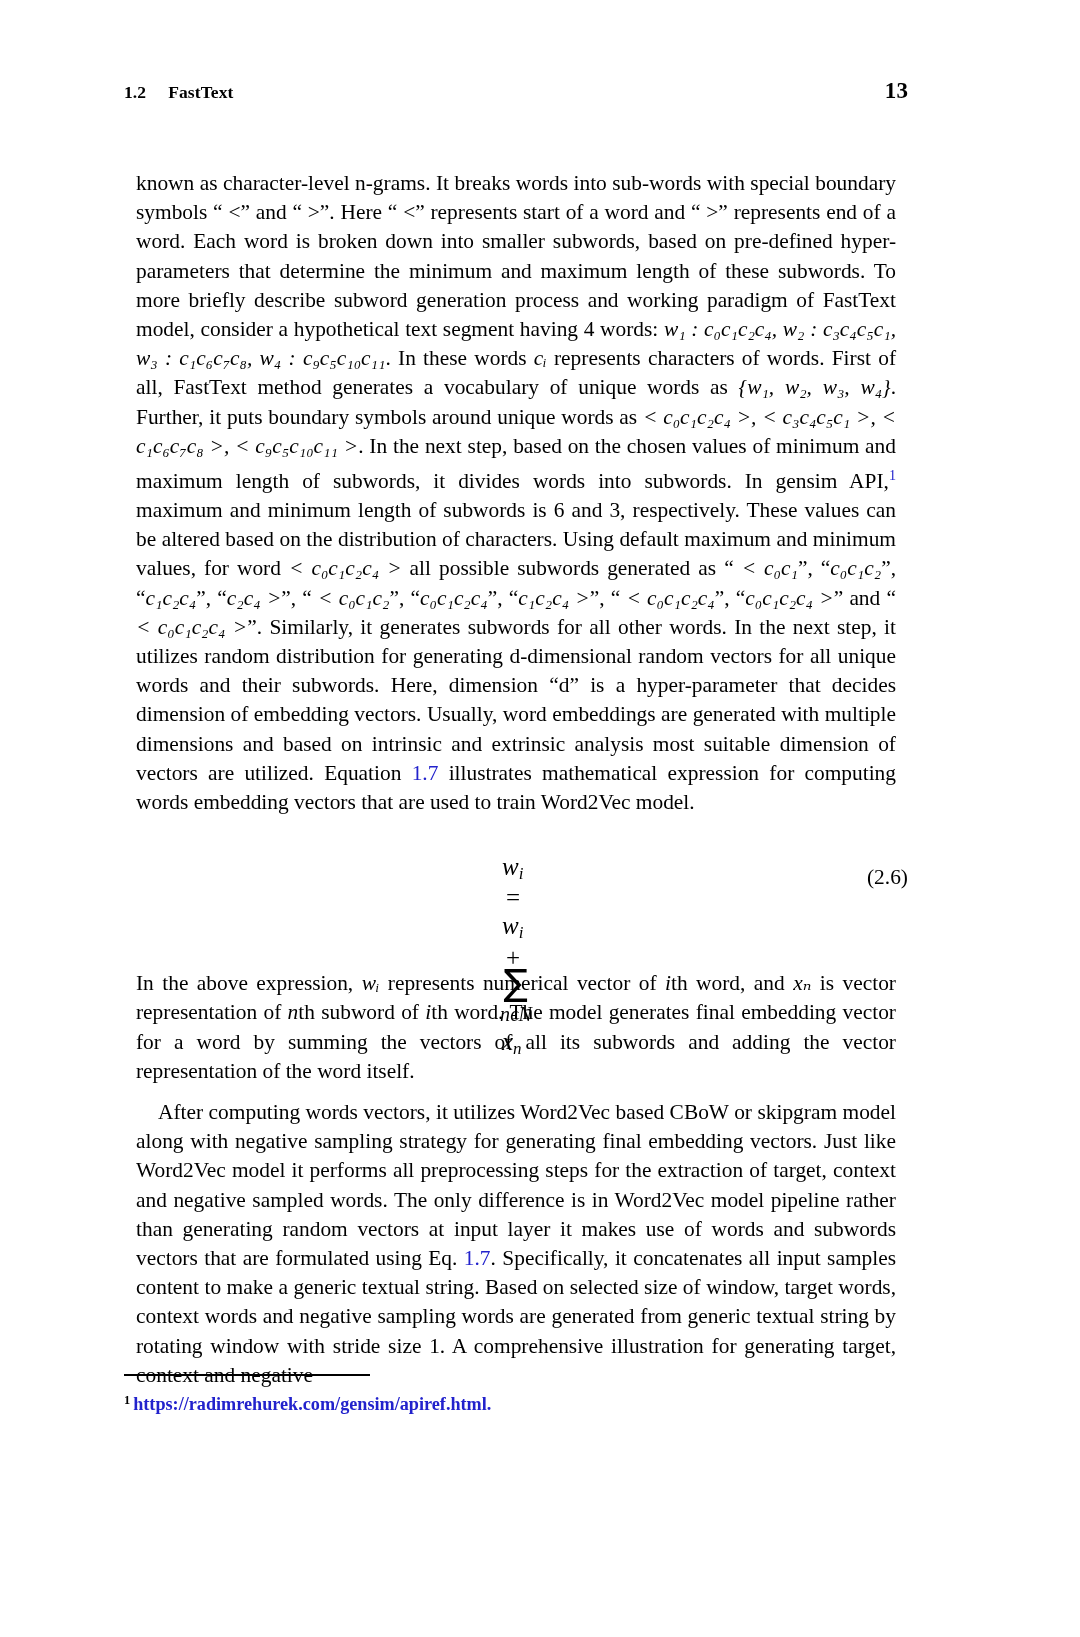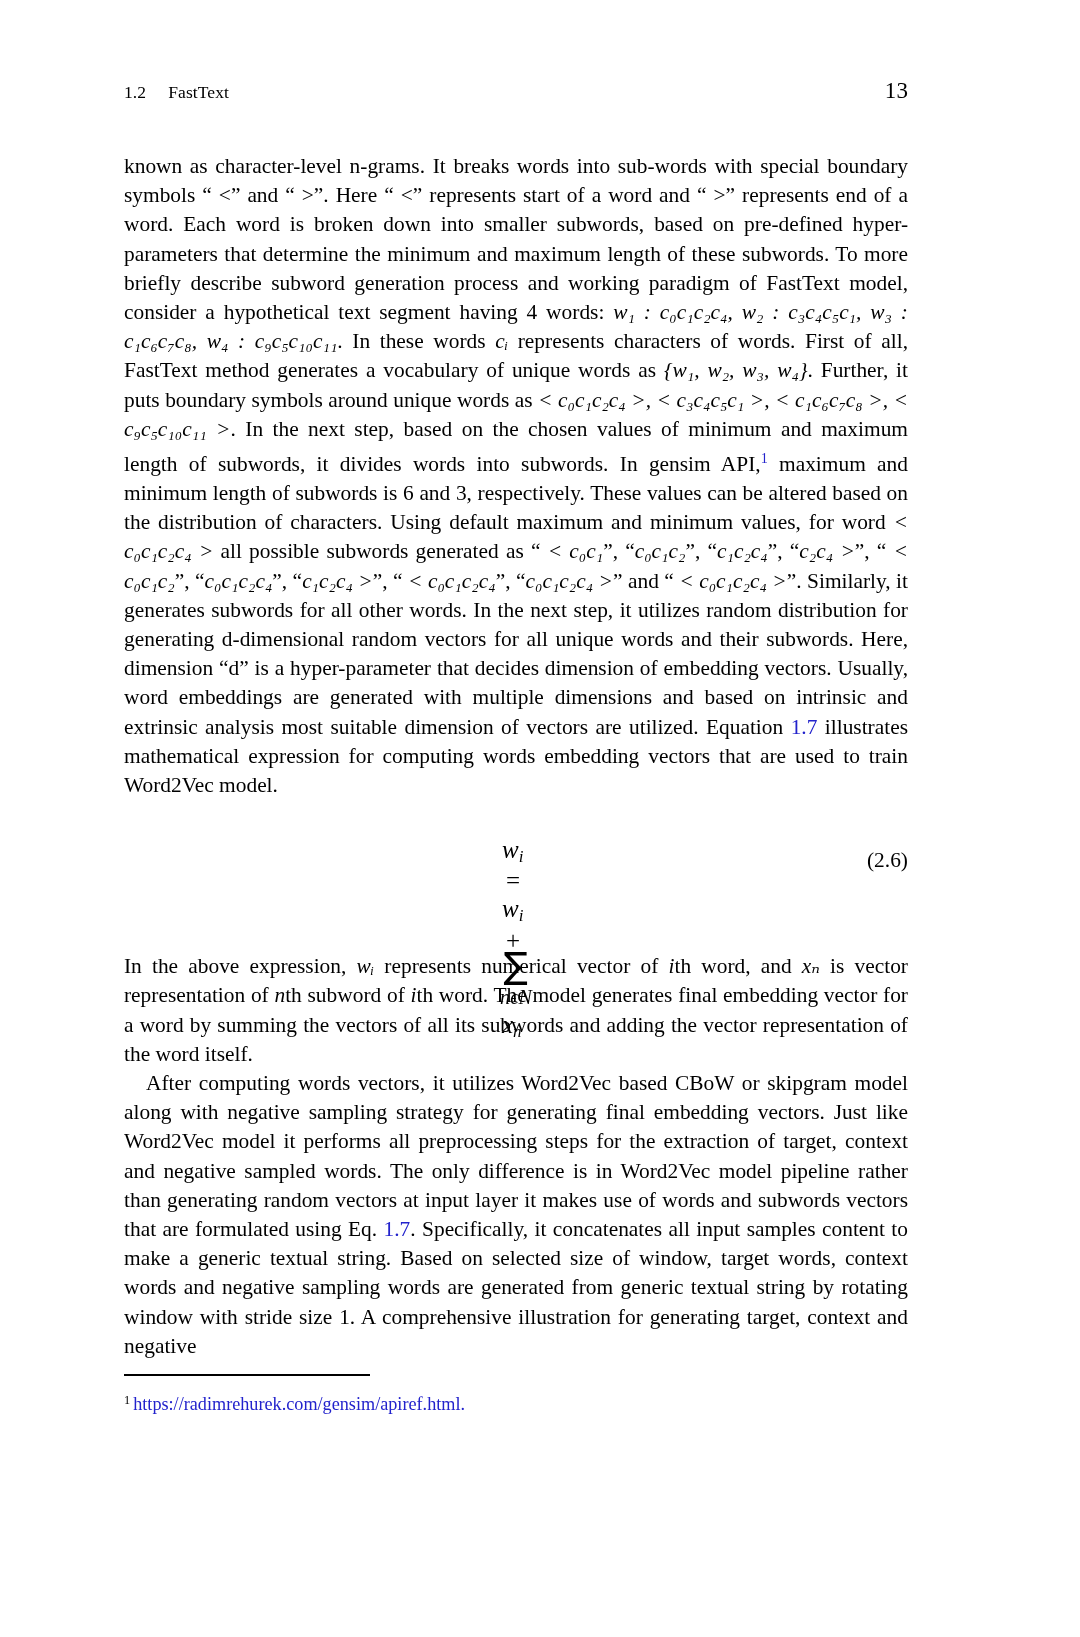--- a/index.html
+++ b/index.html
@@ -24,29 +24,30 @@
     left: 124px;
     top: 78px;
     width: 784px;
   }
   
   .runhead {
     display: flex;
     align-items: baseline;
     font-size: 17.5px;
     letter-spacing: 0.1px;
-    margin-bottom: 48px;
+    margin-bottom: 65px;
+    font-weight: bold;
   }
   .runhead .rh-num { margin-right: 22px; }
   .runhead .rh-title { flex: 1 1 auto; }
   .runhead .rh-page { font-size: 23px; }
 
   
   p.body {
-    margin: 0;
+    margin: 12px;
     font-size: 21.4px;
     line-height: 29.2px;
     text-align: justify;
     text-justify: inter-word;
     hyphens: none;
   }
   p.body + p.body { margin-top: 0; }
   p.indent { text-indent: 22px; }
 
   
@@ -120,20 +121,21 @@
     font-size: 21.4px;
     font-style: normal;
   }
 
   
   .footnote-area {
     position: absolute;
     left: 124px;
     top: 1374px;
     width: 784px;
+    font-weight: bold;
   }
   .fn-rule {
     width: 246px;
     height: 1.6px;
     background: #000000;
     margin-bottom: 12px;
   }
   .fn-line {
     font-size: 18.2px;
     line-height: 24px;

